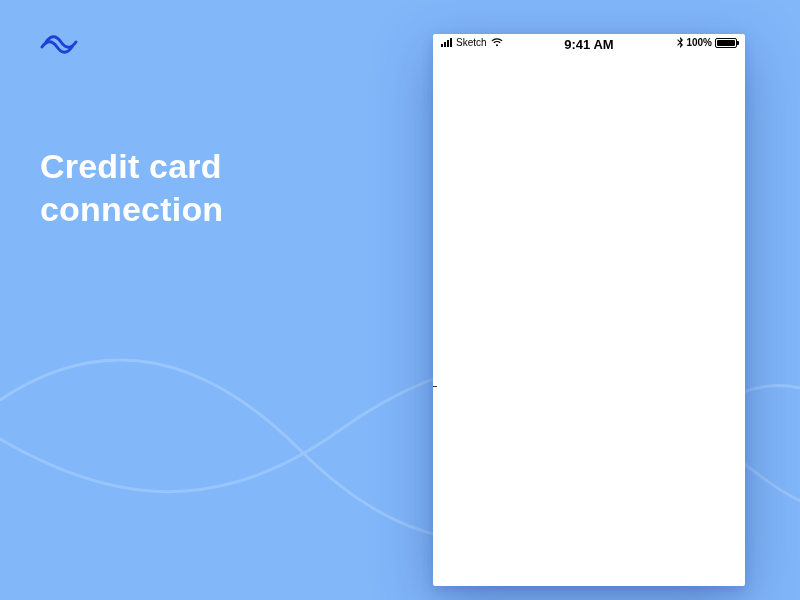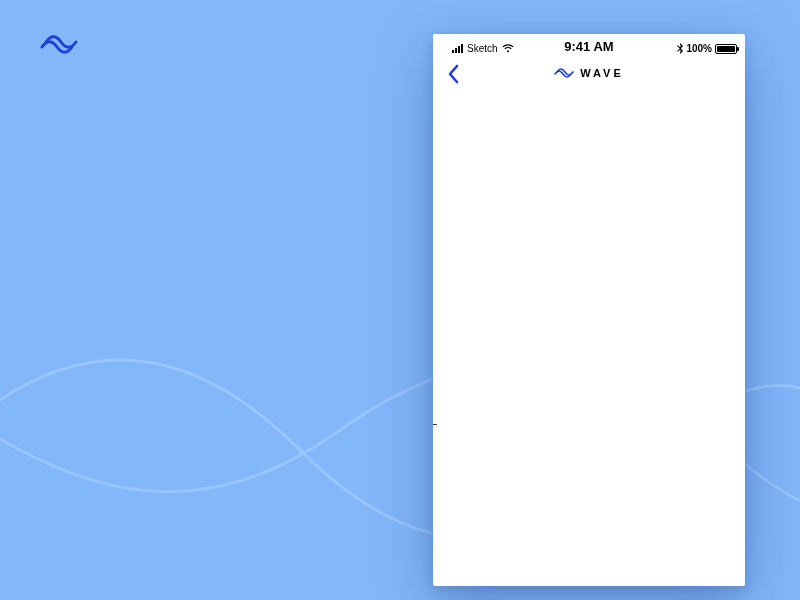--- a/index.html
+++ b/index.html
@@ -40,23 +40,23 @@
     width: 312px;
     height: 552px;
     background: #ffffff;
     border-radius: 2px;
     box-shadow: 0 18px 60px rgba(20, 50, 120, 0.35), 0 4px 12px rgba(20, 50, 120, 0.18);
     overflow: hidden;
   }
   .status-bar {
     position: relative;
     height: 20px;
-    padding: 3px 8px 0 19px;
+    padding: 3px 8px 0 8px;
     display: flex;
-    align-items: flex-end;
+    align-items: flex-start;
     justify-content: space-between;
     font-size: 10px;
     color: #000;
   }
   .status-left { display: flex; align-items: center; gap: 4px; }
   .status-right { display: flex; align-items: center; gap: 3px; font-weight: bold; }
   .status-time { position: absolute; left: 0; right: 0; text-align: center; font-weight: 600; font-size: 13px; }
   .signal-bars { display: inline-flex; align-items: flex-end; gap: 1px; }
   .signal-bars span { width: 2px; background: #000; display: inline-block; }
   .signal-bars span:nth-child(1){height:3px;}
@@ -138,20 +138,24 @@
     <path d="M0,100 C140,200 260,230 400,130 C540,30 660,40 800,160 C860,210 900,220 920,210" fill="none" stroke="#9AC6FB" stroke-width="3" opacity="0.9"></path>
   </svg>
 
   <div class="corner-logo">
     <svg width="44" height="20" viewBox="0 0 44 20">
       <path d="M2,12 C7,5 12,5 17,12 C22,19 27,19 32,12" fill="none" stroke="#1E40D8" stroke-width="3" stroke-linecap="round"></path>
       <path d="M6,7 C11,0 16,0 21,7 C26,14 31,14 36,7" fill="none" stroke="#1E40D8" stroke-width="3" stroke-linecap="round"></path>
     </svg>
   </div>
 
+  <div class="headline">
+    <div>Credit card</div>
+    <div>connection</div>
+  </div>
 
   <div class="phone">
 
     <div class="status-bar">
       <div class="status-left">
         <span class="signal-bars">
           <span></span>
             <span></span>
             <span></span>
             <span></span>
@@ -170,34 +174,20 @@
             <path d="M3 0v4.3L.9 2.2l-.7.7L2.8 5.5.2 8.1l.7.7L3 6.7V11l3-3-2.1-2.5L6 3 3 0zm1 3l-1 .9V2l1 1zm-1 5.1V7l1 1-1 1.1z" fill="#000"></path>
           </svg>
         </span>
         <span style="font-size:10px;">100%</span>
         <span class="battery">
           <span class="battery-fill"></span>
         </span>
       </div>
     </div>
 
-    <div class="nav-bar">
-      <div class="back-btn">
-        <svg width="12" height="20" viewBox="0 0 12 20">
-          <path d="M10 2 L3 10 L10 18" fill="none" stroke="#1E40D8" stroke-width="2.6" stroke-linecap="round" stroke-linejoin="round"></path>
-        </svg>
-      </div>
-      <div class="brand">
-        <svg width="20" height="10" viewBox="0 0 20 10">
-          <path d="M1,6 C4,2 6,2 9,6 C12,10 14,10 17,6" fill="none" stroke="#1E40D8" stroke-width="1.6" stroke-linecap="round"></path>
-          <path d="M3,4 C6,0 8,0 11,4 C14,8 16,8 19,4" fill="none" stroke="#1E40D8" stroke-width="1.6" stroke-linecap="round"></path>
-        </svg>
-        <span class="brand-text">WAVE</span>
-      </div>
-    </div>
 
     <div class="screen-body">
       <div class="tick"></div>
     </div>
 
   </div>
 
 </div>
 
 </body></html>

